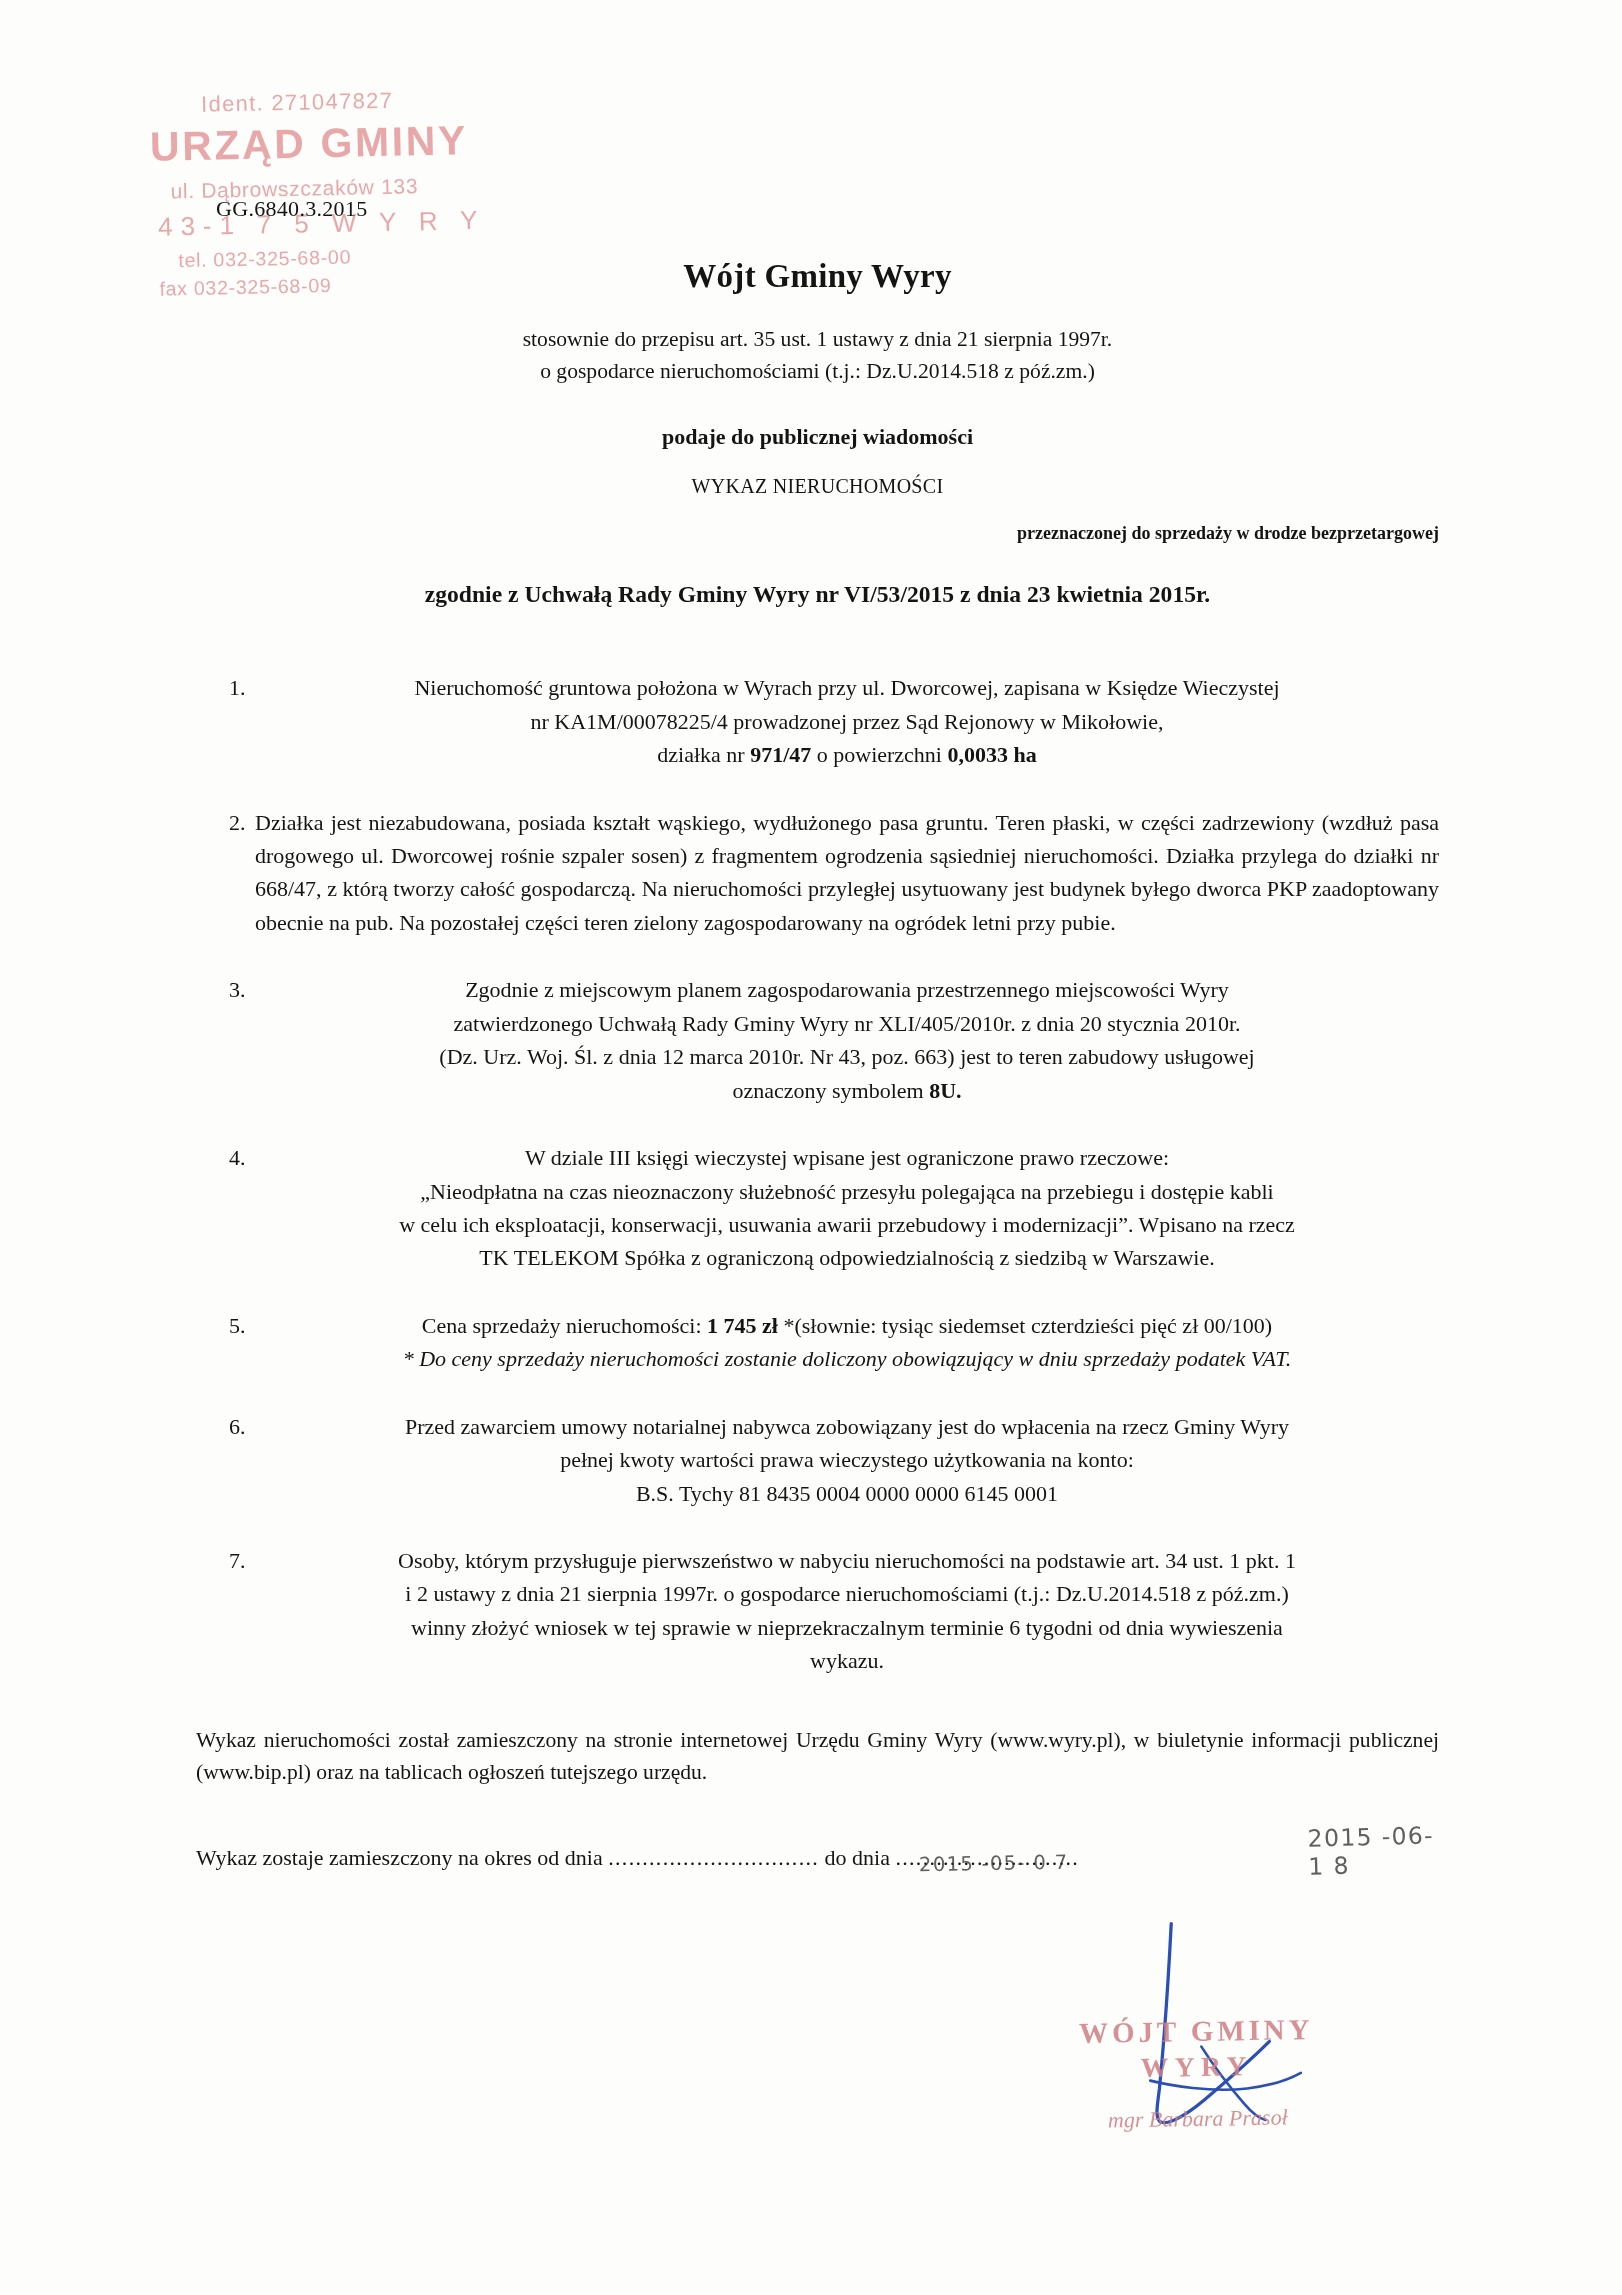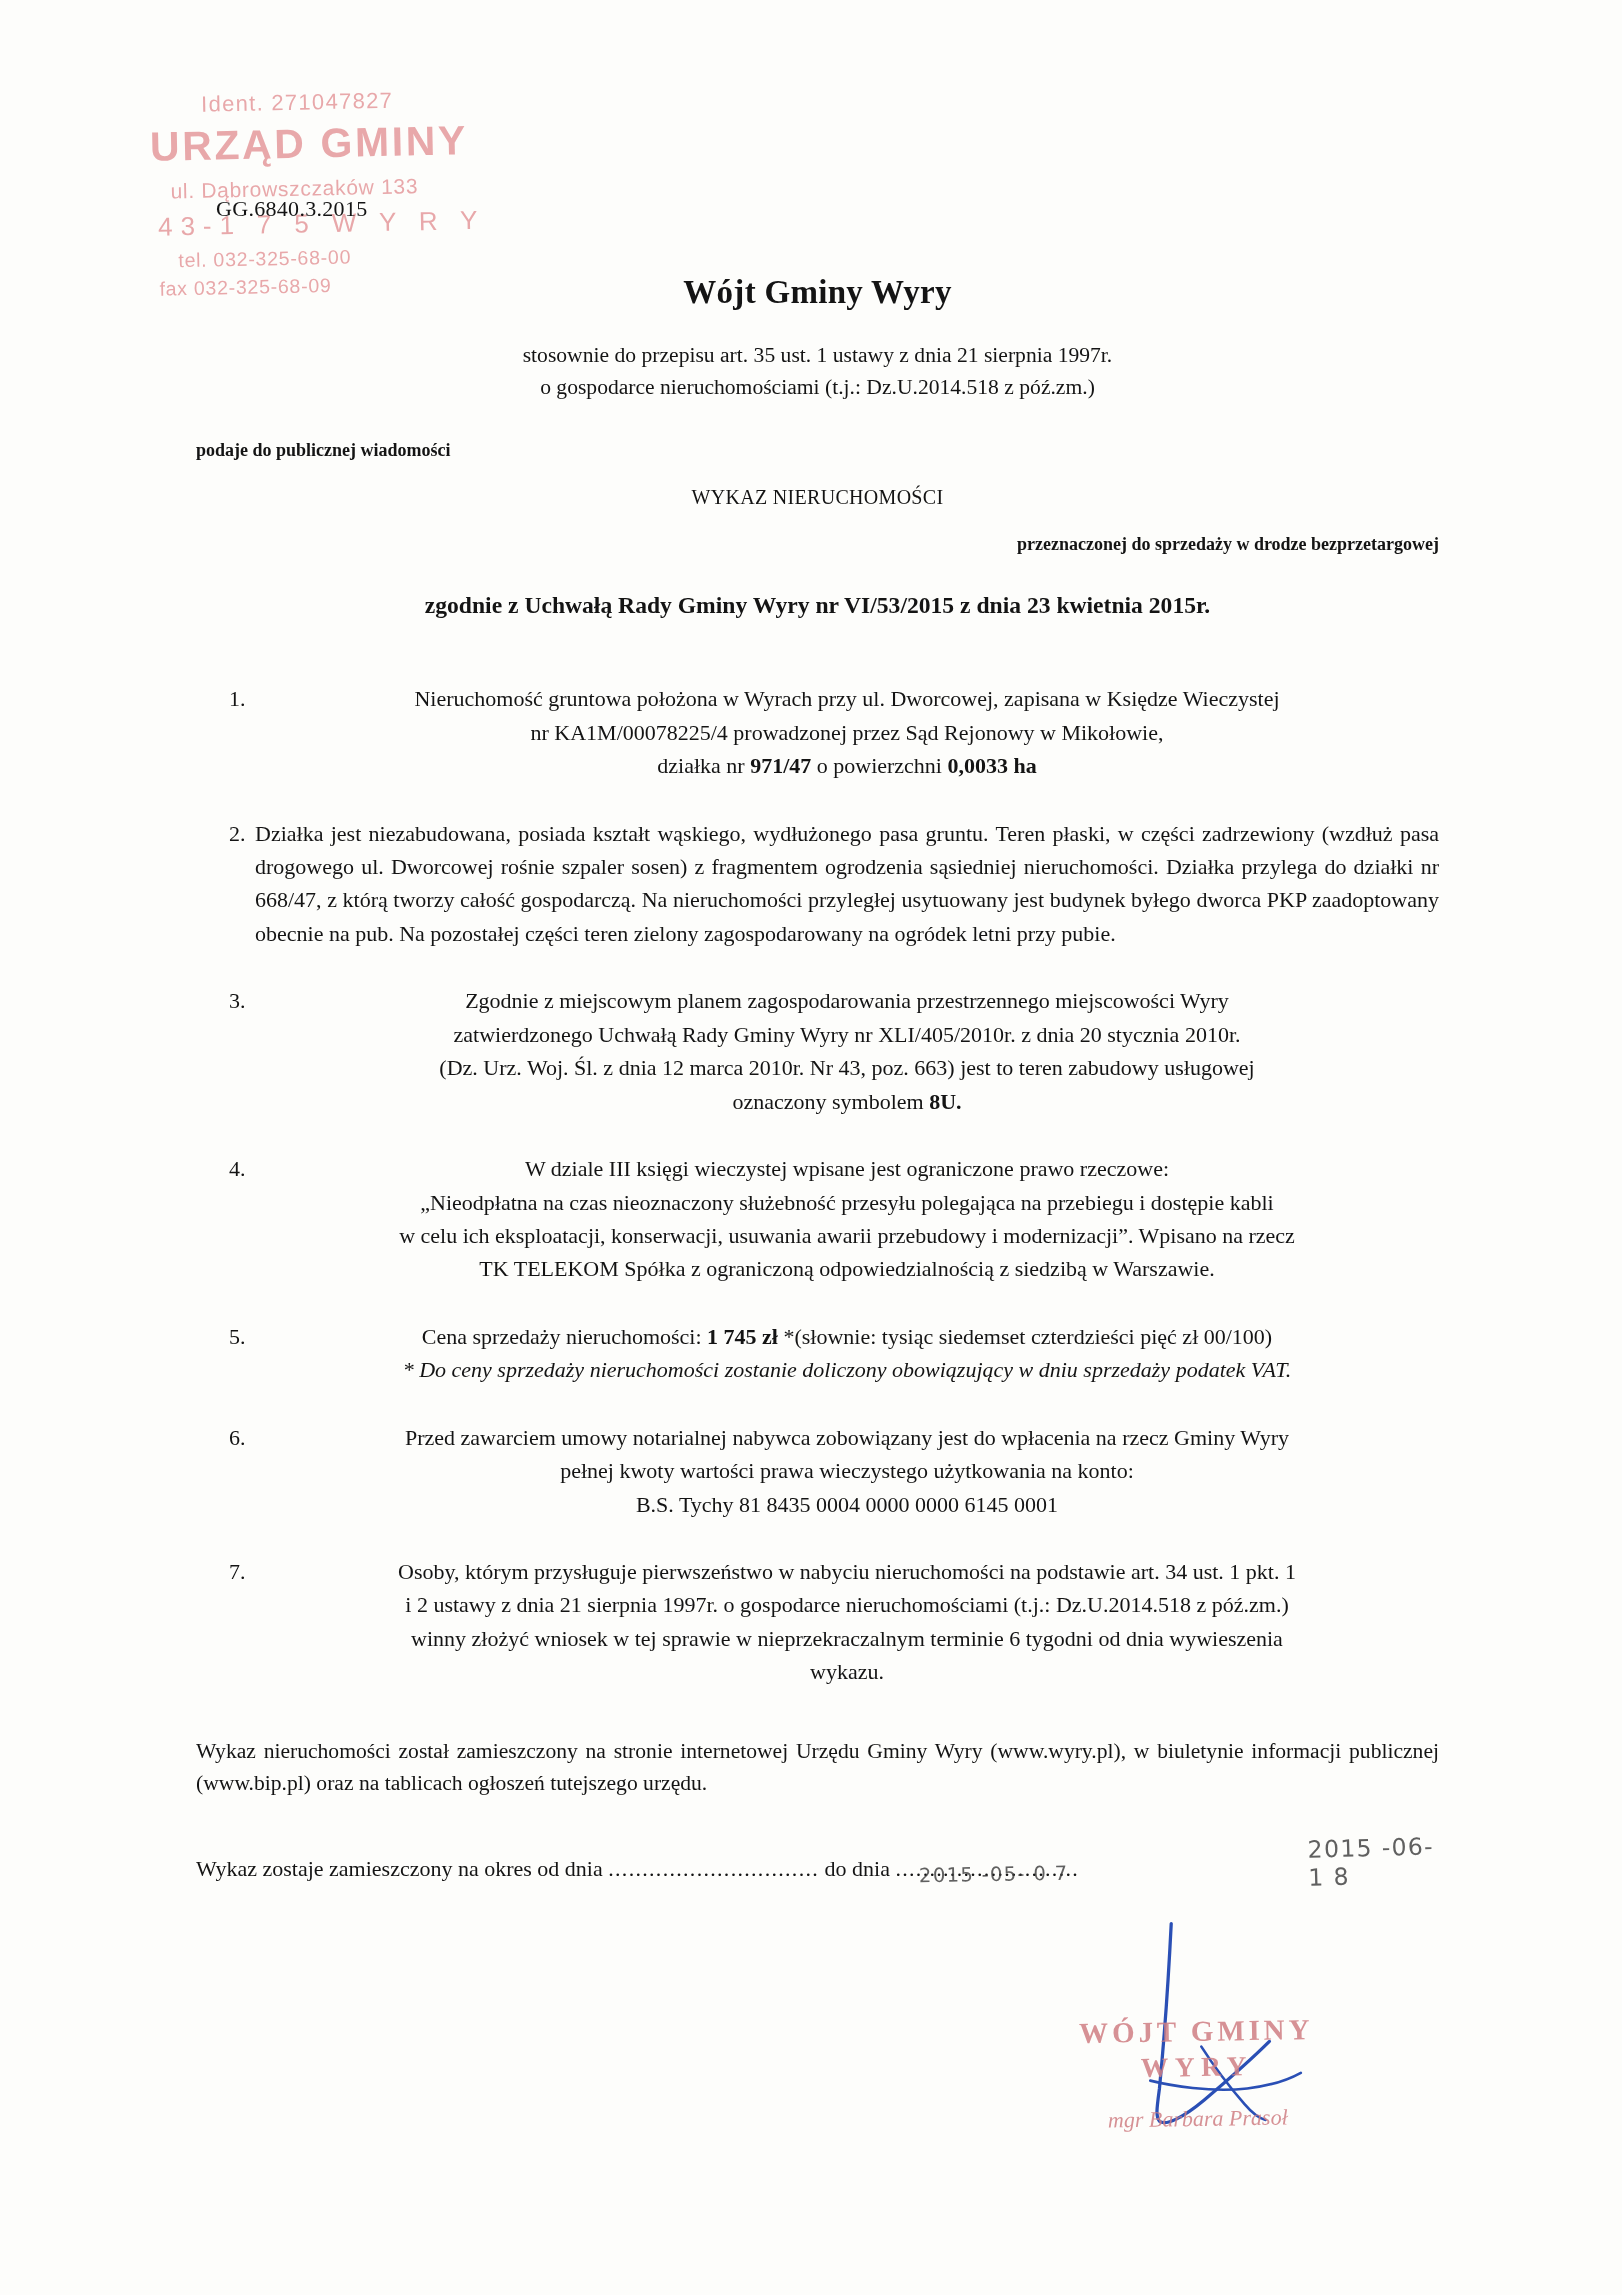--- a/index.html
+++ b/index.html
@@ -60,30 +60,31 @@
     left: 196px;
     top: 242px;
     width: 1243px;
   }
 
   .doc-title {
     text-align: center;
     font-size: 33px;
     font-weight: bold;
     letter-spacing: 0.3px;
-    margin-top: 32px;
+    margin-top: 16px;
   }
   .legal-basis {
     text-align: center;
     font-size: 21.6px;
     line-height: 1.5;
     margin-top: 27.5px;
   }
   .sub-1 {
-    font-size: 18px;
+    text-align: center;
+    font-size: 22px;
     font-weight: bold;
     margin-top: 37px;
   }
   .sub-2 {
     text-align: center;
     font-size: 20px;
     letter-spacing: 0.3px;
     margin-top: 25px;
   }
   .sub-3 {

